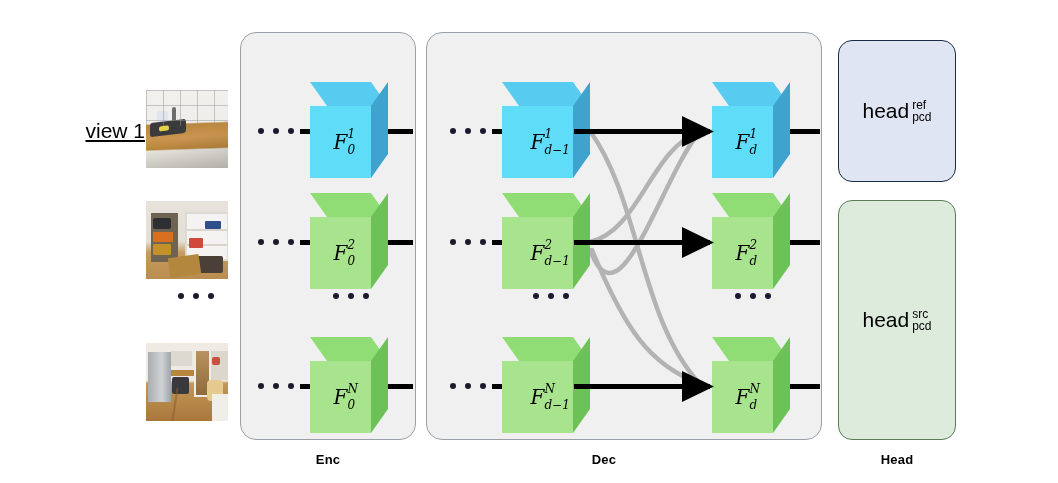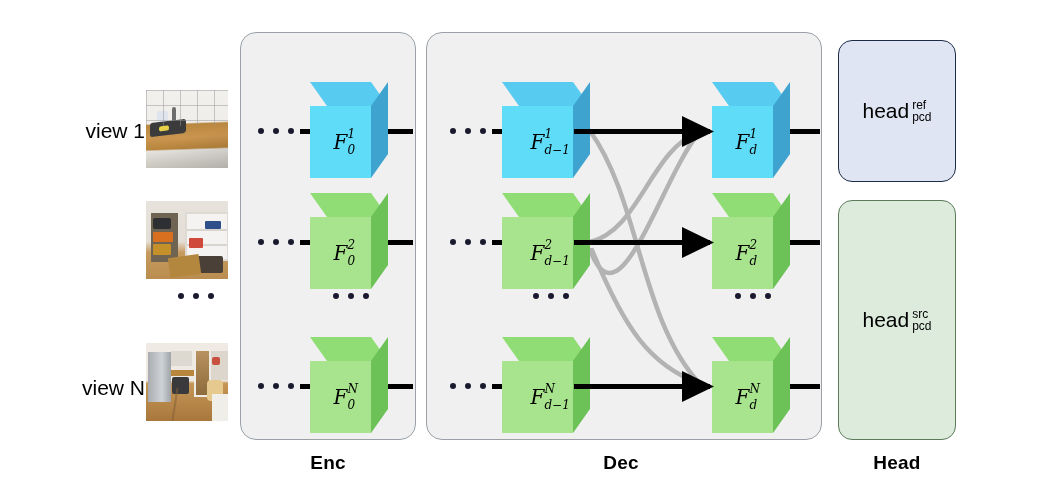--- a/index.html
+++ b/index.html
@@ -14,34 +14,35 @@
   
   .panel{
     position:absolute;
     background:#f0f0f0;
     border:1.5px solid #9aa0a6;
     border-radius:16px;
     box-sizing:border-box;
   }
   .panel-caption{
     position:absolute;
-    font-size:19px;
+    font-size:13px;
     font-weight:bold;
     color:#000;
     text-align:center;
     letter-spacing:.2px;
   }
 
   
   .view-label{
     position:absolute;
     font-size:21px;
     color:#000;
     white-space:nowrap;
     text-align:right;
+    text-decoration:underline;
   }
   .thumb{
     position:absolute;
     width:82px;height:78px;
     overflow:hidden;
     background:#ccc;
   }
   .thumb .ph{position:absolute;inset:0;}
 
   
@@ -247,21 +248,20 @@
         <div class="box"></div>
     </div>
   </div>
 
   <div class="vdots" style="left:178px;top:293px;">
     <i></i>
       <i></i>
       <i></i>
   </div>
 
-  <div class="view-label" style="left:35px;top:376px;width:110px;">view N</div>
   <div class="thumb" style="left:146px;top:343px;">
     <div class="ph ph-hall">
       <div class="right"></div>
         <div class="red"></div>
       <div class="cab"></div>
         <div class="counter"></div>
         <div class="oven"></div>
       <div class="door"></div>
         <div class="fridge"></div>
       <div class="chair"></div>
@@ -465,16 +465,16 @@
     <span class="head-txt">
       <span>head</span>
       <span class="supsub">
         <span>src</span>
         <span>pcd</span>
       </span>
     </span>
   </div>
 
   <div class="panel-caption" style="left:240px;top:452px;width:176px;">Enc</div>
-  <div class="panel-caption" style="left:423px;top:452px;width:396px;">Dec</div>
+  <div class="panel-caption" style="left:406px;top:452px;width:396px;">Dec</div>
   <div class="panel-caption" style="left:838px;top:452px;width:118px;">Head</div>
 
 </div>
 
 </body></html>

